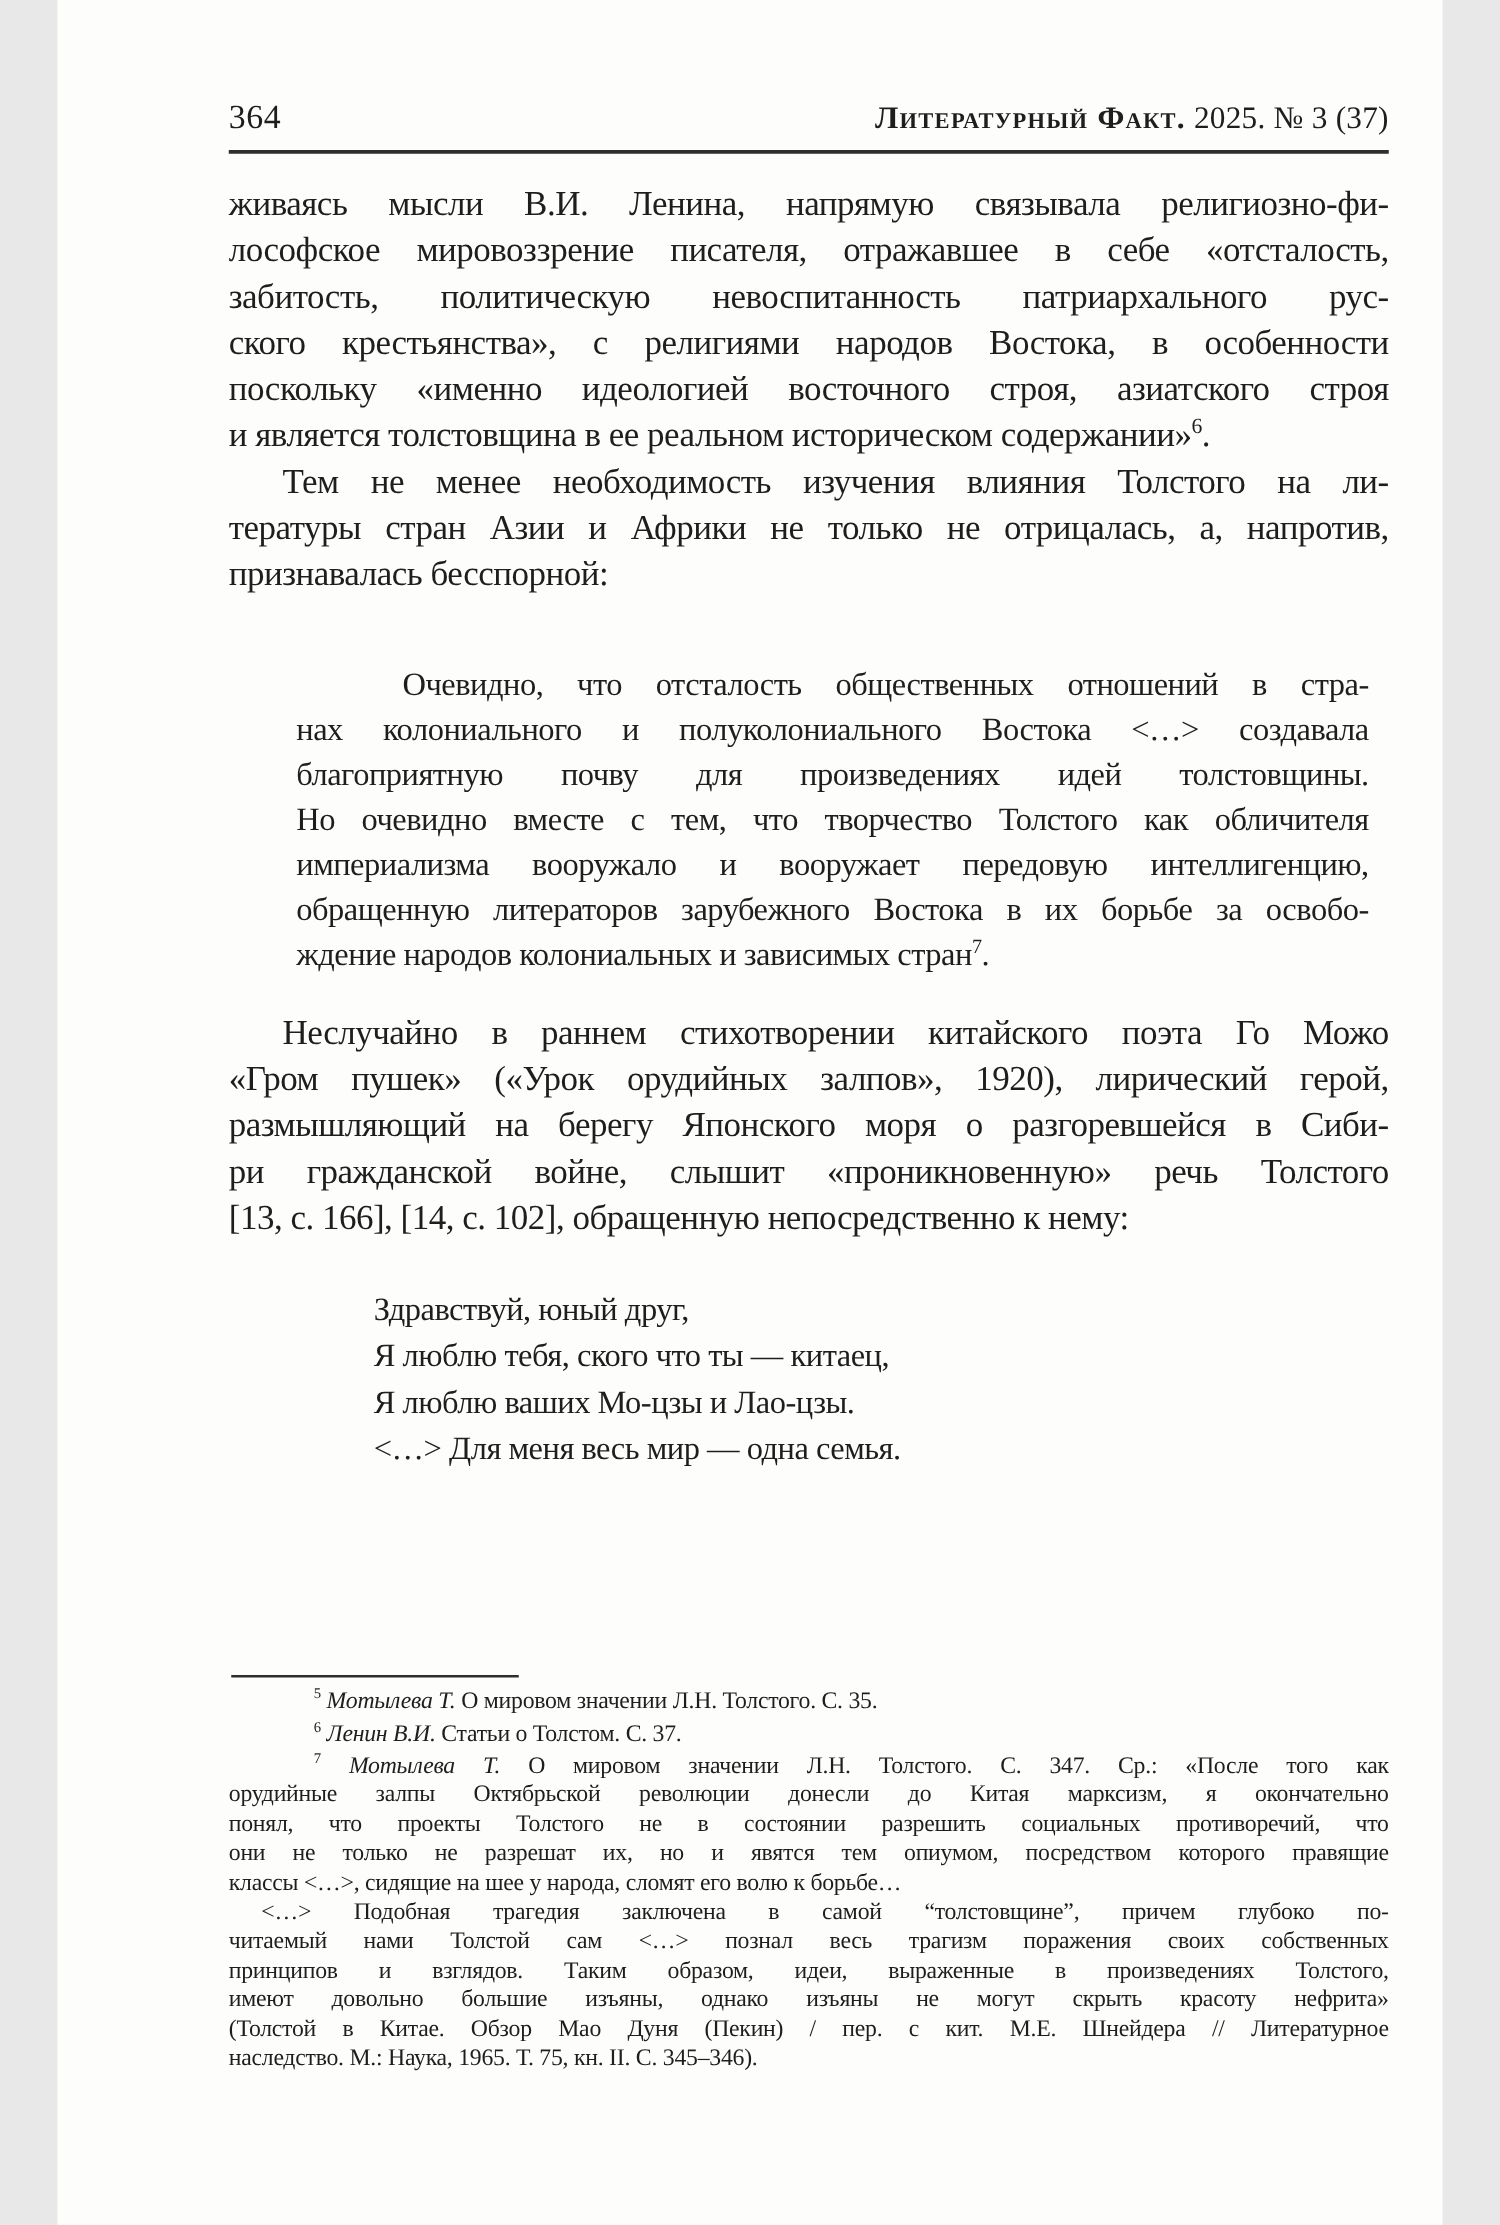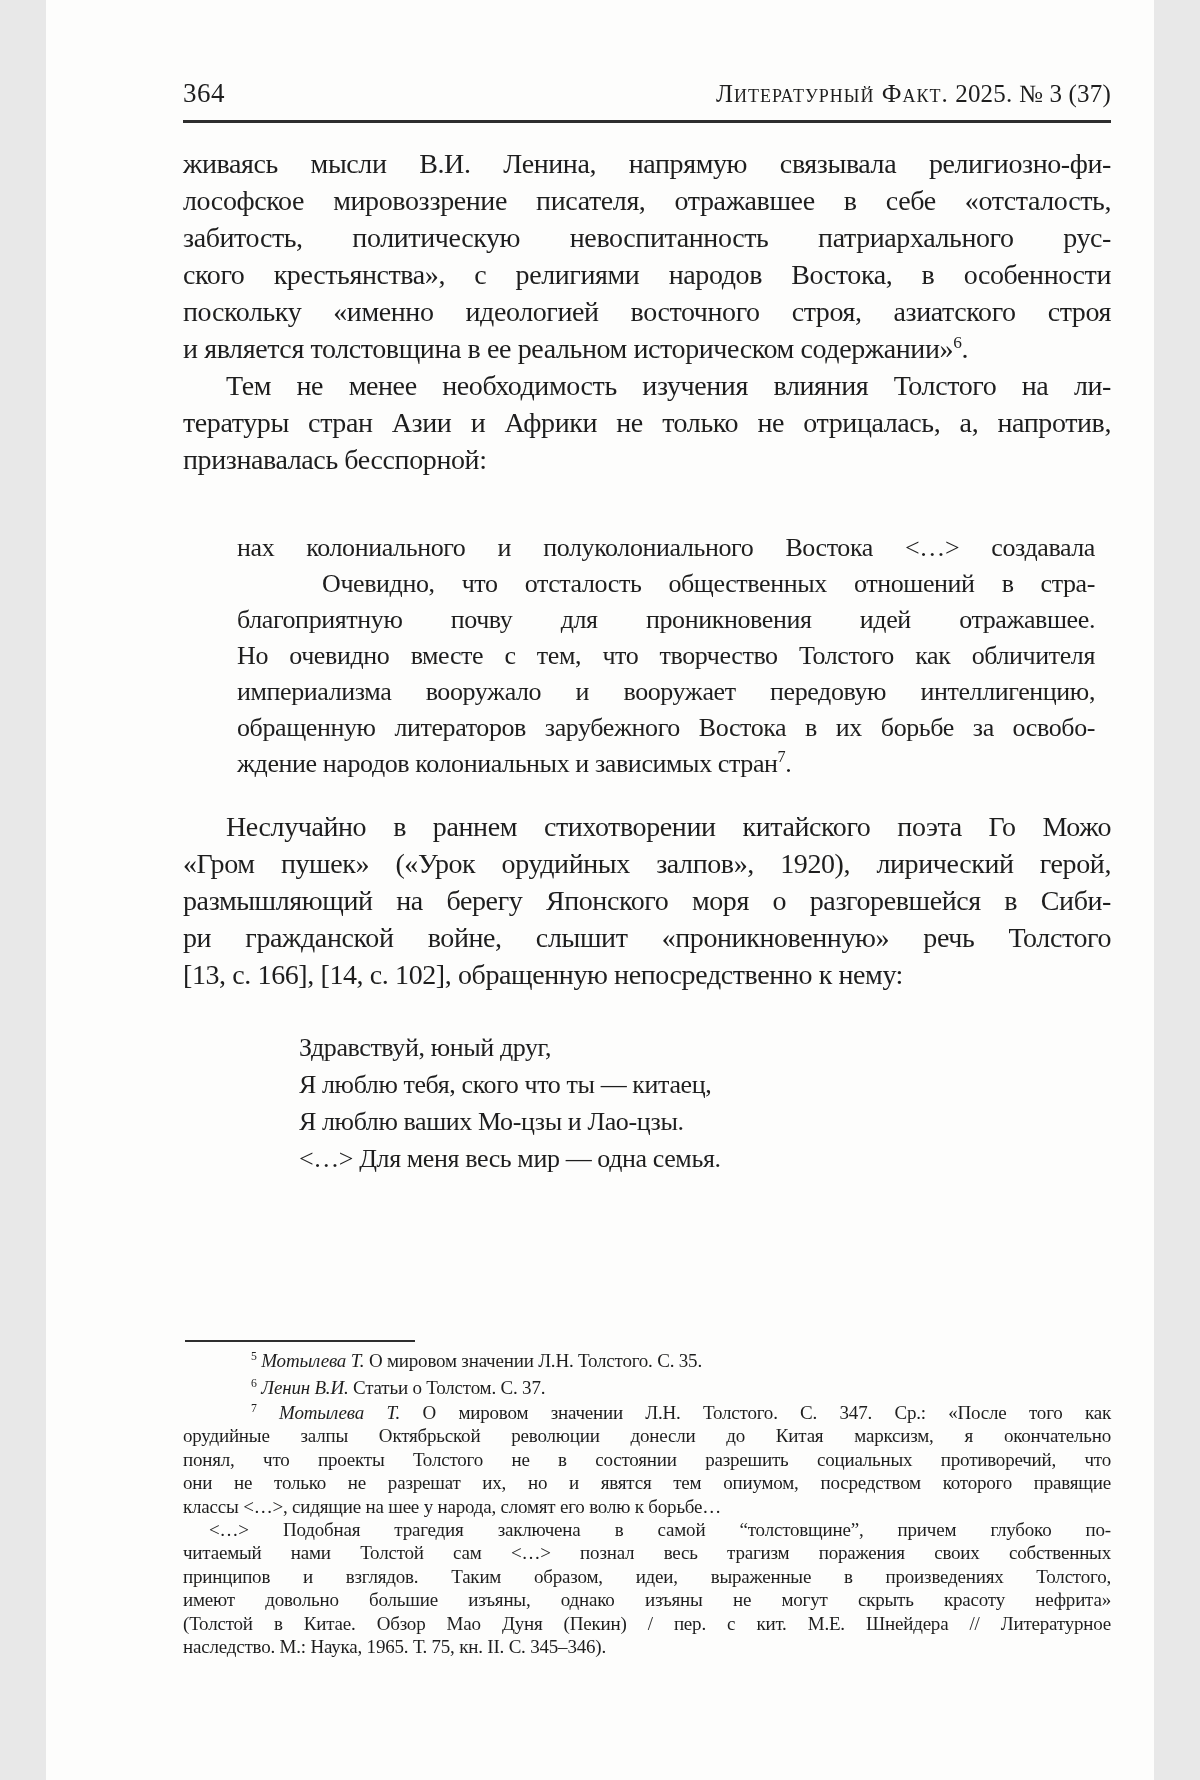--- a/index.html
+++ b/index.html
@@ -18,21 +18,21 @@
     overflow:hidden;
     margin:0 auto;
   }
   
   .running-head{
     position:absolute;left:137px;top:78px;width:928px;
     display:flex;justify-content:space-between;align-items:baseline;
   }
   .page-number{font-size:27px;letter-spacing:.5px;}
   .journal-line{font-size:25px;letter-spacing:.2px;white-space:nowrap;}
-  .journal-line .sc{font-variant:small-caps;letter-spacing:1px;}
+  .journal-line .sc{font-variant:small-caps;letter-spacing:1px;font-weight:bold;}
   .head-rule{
     position:absolute;left:137px;top:120px;width:928px;height:3px;
     background:var(--rule);
   }
   
   main{position:absolute;left:137px;top:145px;width:928px;}
   .line{
     text-align:justify;text-align-last:justify;
     letter-spacing:-0.4px;
   }
@@ -84,23 +84,23 @@
         <div class="line">ского крестьянства», с религиями народов Востока, в особенности</div>
         <div class="line">поскольку «именно идеологией восточного строя, азиатского строя</div>
         <div class="line end">и является толстовщина в ее реальном историческом содержании»<sup>6</sup>.</div>
       </section>
     <section class="body-text">
         <div class="line ind">Тем не менее необходимость изучения влияния Толстого на ли-</div>
         <div class="line">тературы стран Азии и Африки не только не отрицалась, а, напротив,</div>
         <div class="line end">признавалась бесспорной:</div>
       </section>
     <section class="quote">
+        <div class="line ind">Очевидно, что отсталость общественных отношений в стра-</div>
         <div class="line">нах колониального и полуколониального Востока &lt;…&gt; создавала</div>
-        <div class="line ind">Очевидно, что отсталость общественных отношений в стра-</div>
-        <div class="line">благоприятную почву для проникновения идей отражавшее.</div>
+        <div class="line">благоприятную почву для произведениях идей толстовщины.</div>
         <div class="line">Но очевидно вместе с тем, что творчество Толстого как обличителя</div>
         <div class="line">империализма вооружало и вооружает передовую интеллигенцию,</div>
         <div class="line">обращенную литераторов зарубежного Востока в их борьбе за освобо-</div>
         <div class="line end">ждение народов колониальных и зависимых стран<sup>7</sup>.</div>
       </section>
     <section class="body-text para-three">
         <div class="line ind">Неслучайно в раннем стихотворении китайского поэта Го Можо</div>
         <div class="line">«Гром пушек» («Урок орудийных залпов», 1920), лирический герой,</div>
         <div class="line">размышляющий на берегу Японского моря о разгоревшейся в Сиби-</div>
         <div class="line">ри гражданской войне, слышит «проникновенную» речь Толстого</div>

